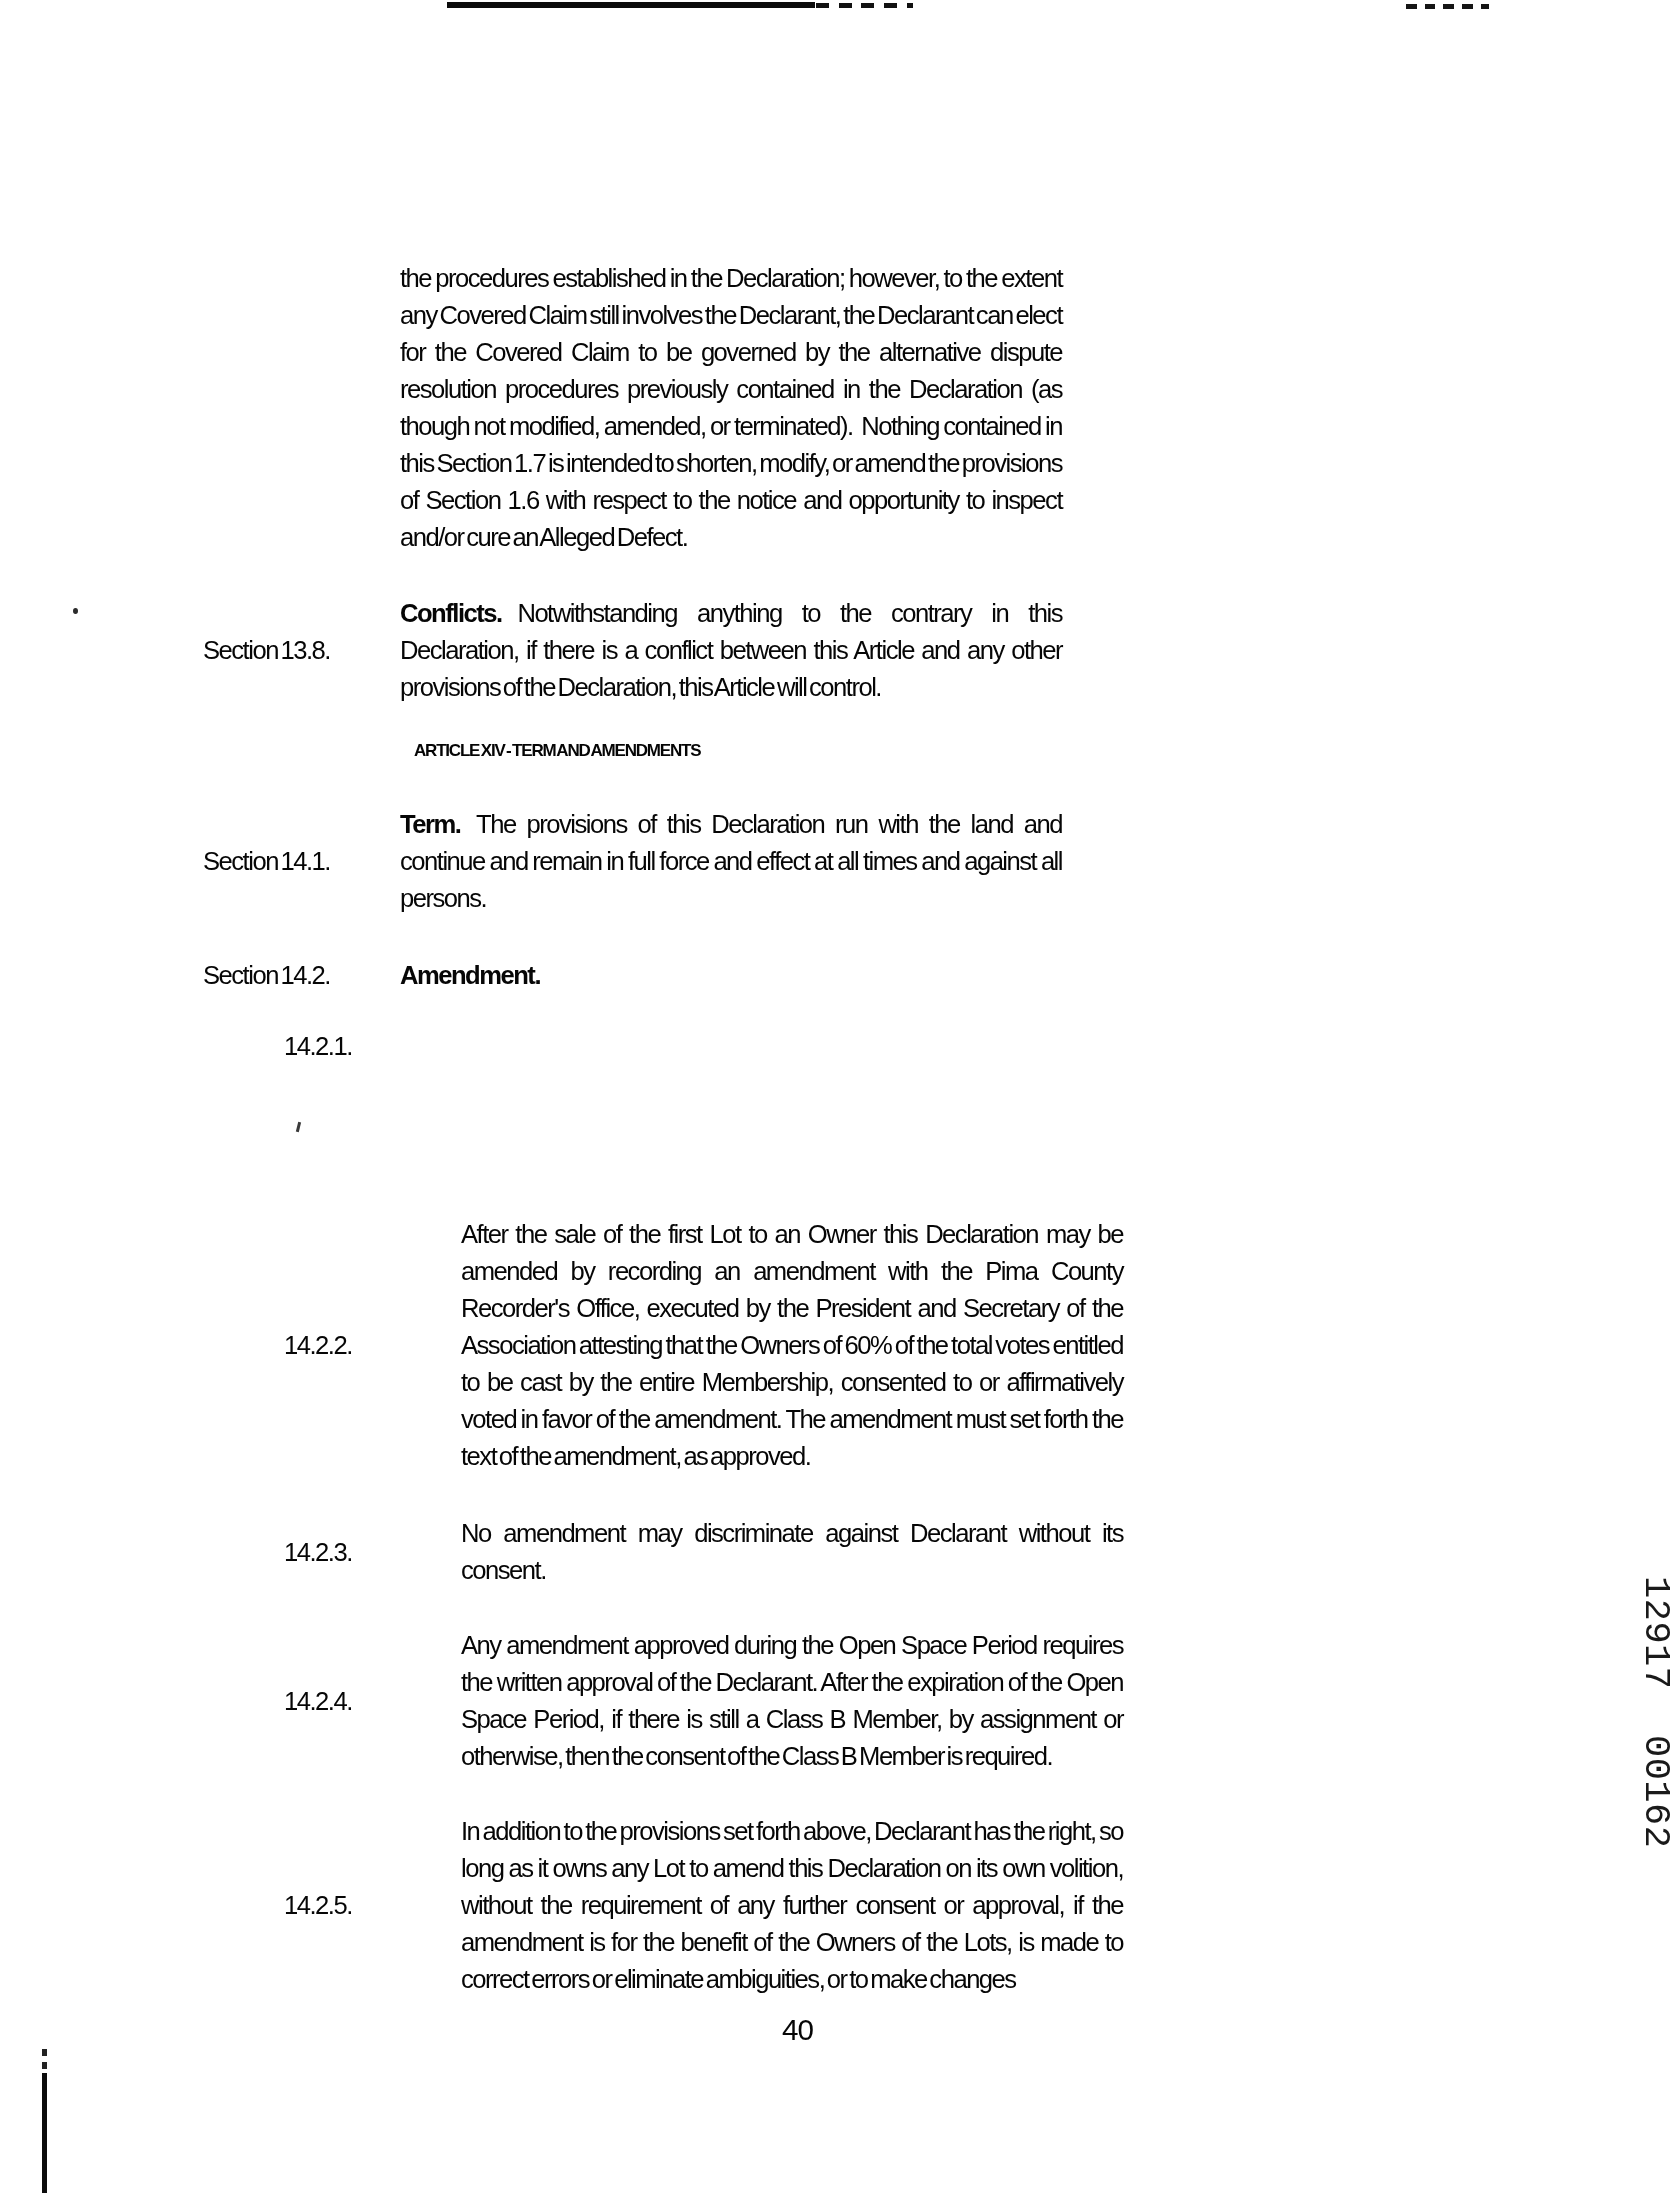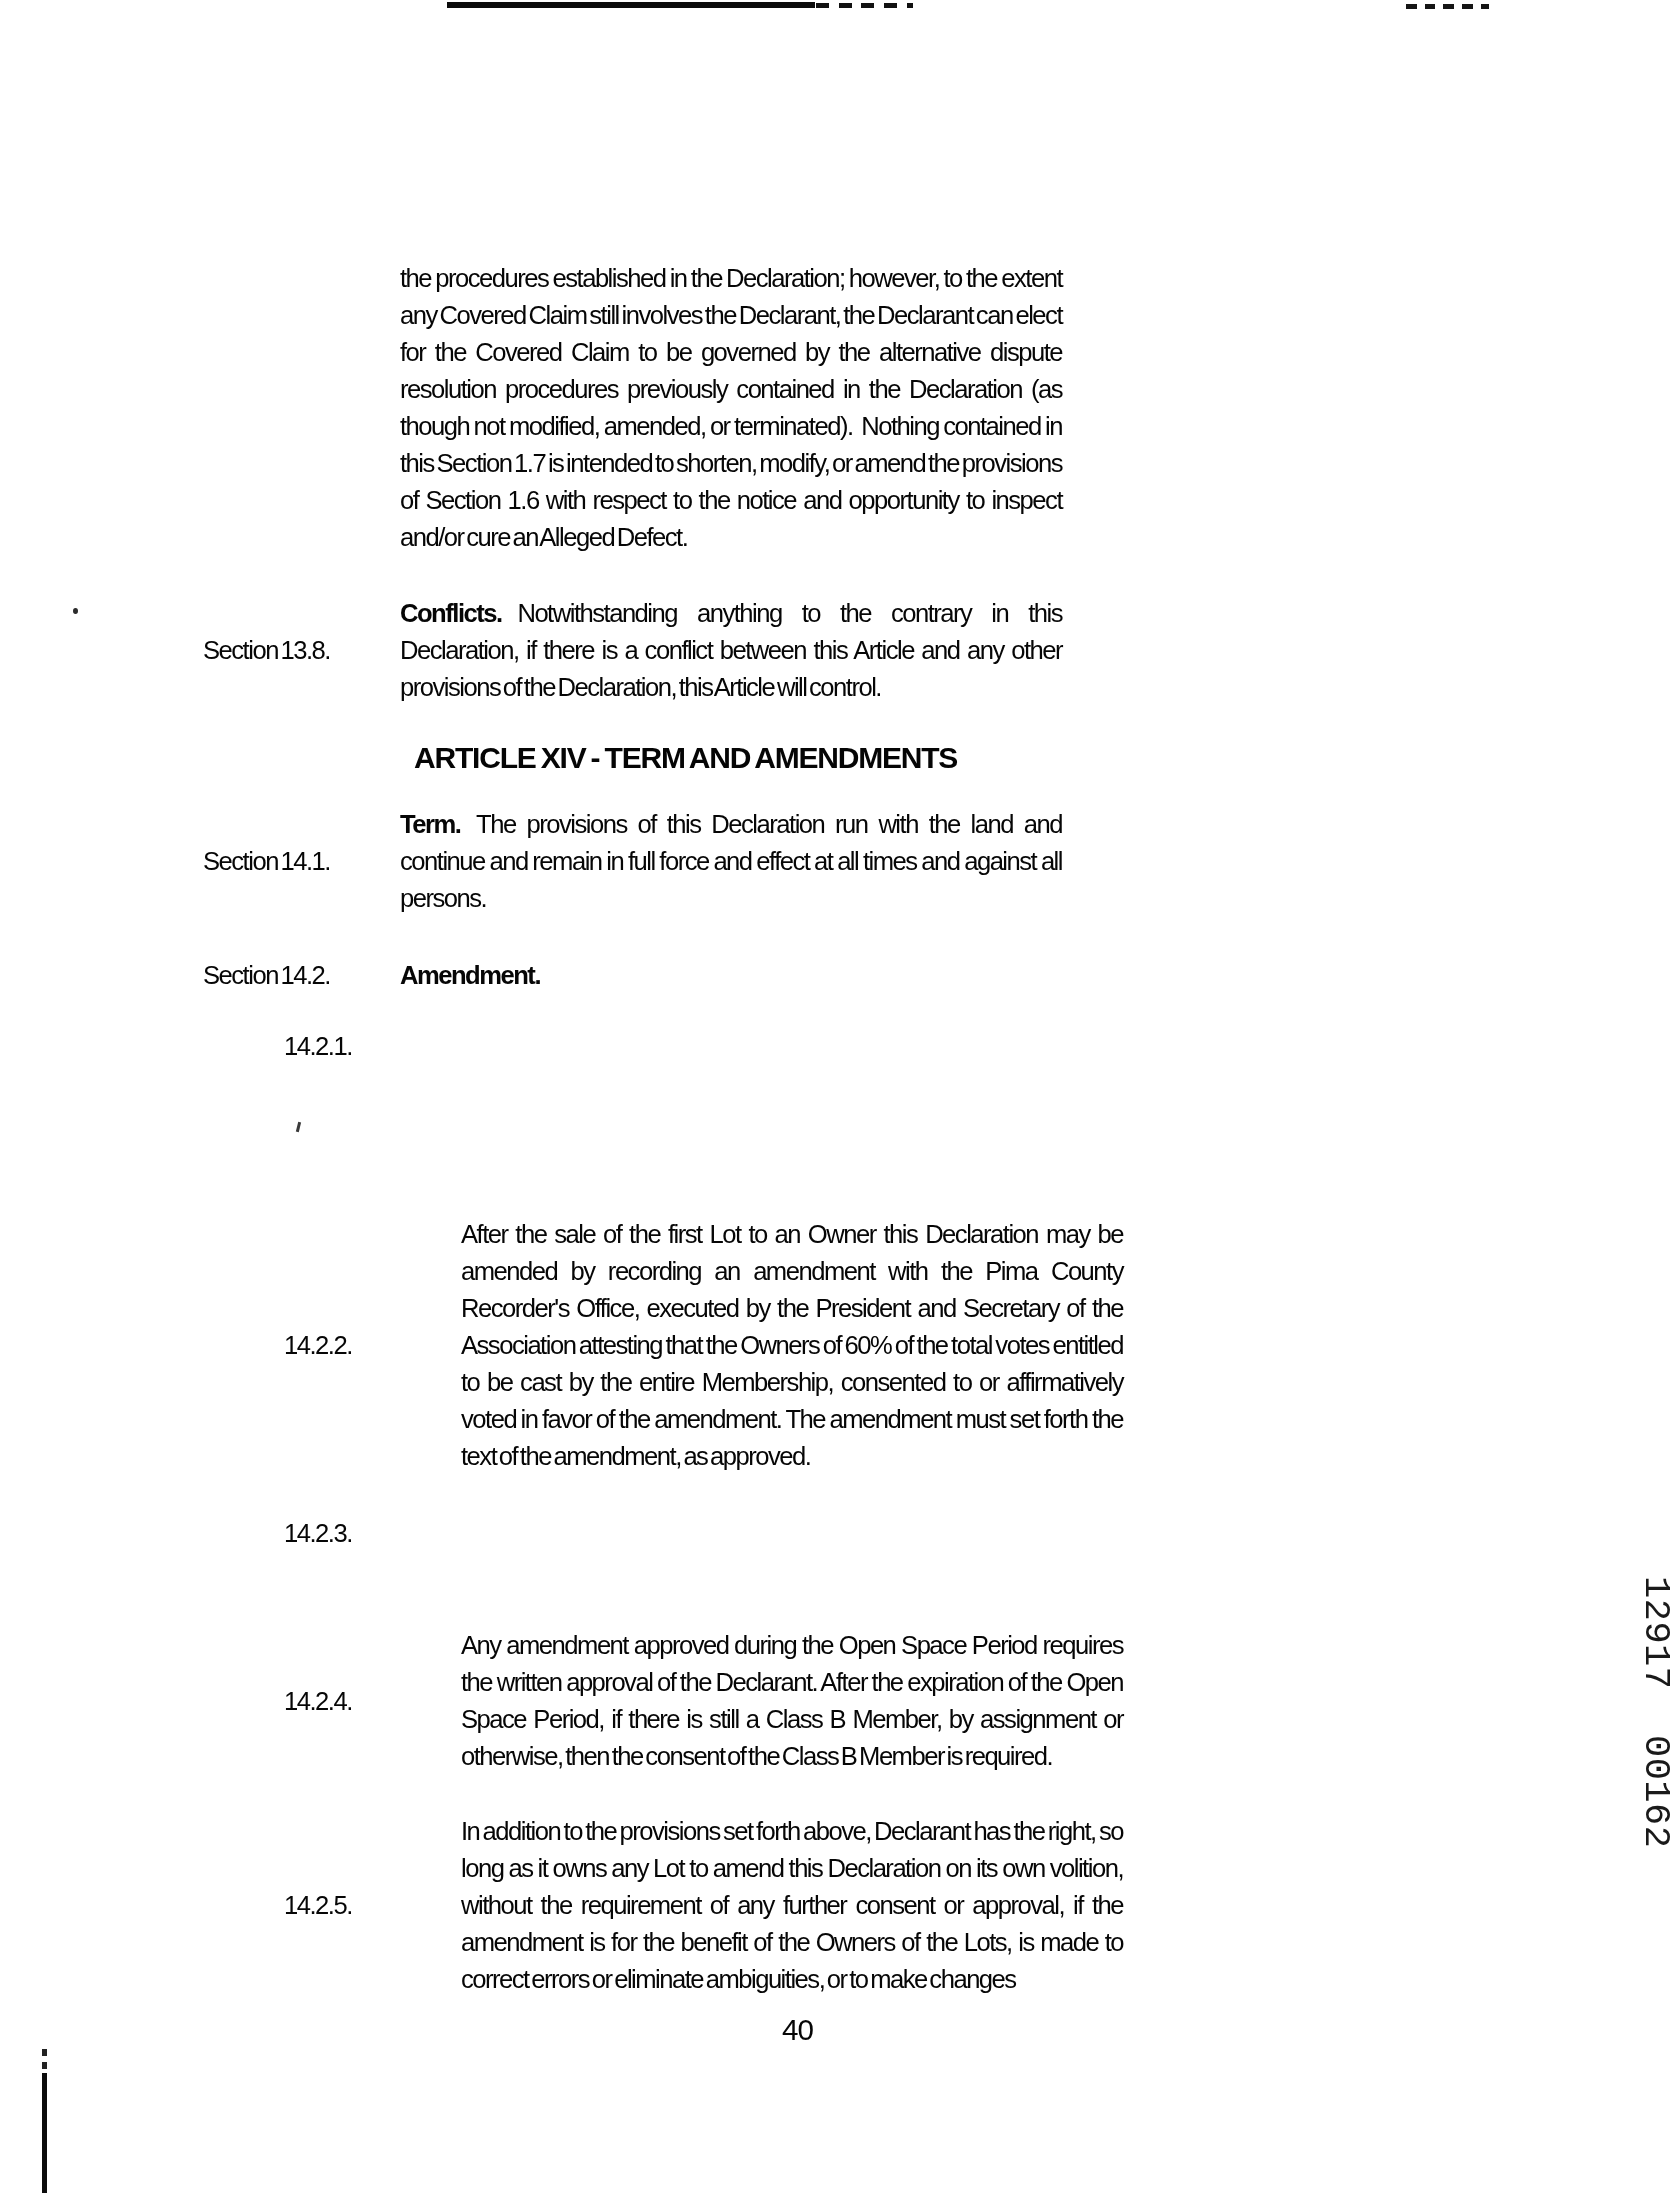--- a/index.html
+++ b/index.html
@@ -54,21 +54,21 @@
   .row.sub .label {
     width: 131px;
   }
   .lead {
     font-weight: bold;
     margin-right: 15.8px;
   }
   .article-heading {
     position: absolute;
     left: 374px;
-    font-size: 30px;
+    font-size: 17px;
     font-weight: bold;
     letter-spacing: -1.2px;
     word-spacing: -2px;
     color: #050505;
   }
   .page-number {
     position: absolute;
     left: 0;
     width: 1515px;
     text-align: center;
@@ -149,20 +149,21 @@
     <div class="label">14.2.1.</div>
   </div>
 
   <div class="row sub" style="top:1216px">
     <div class="label">14.2.2.</div>
     <p class="body">After the sale of the first Lot to an Owner this Declaration may be amended by recording an amendment with the Pima County Recorder's Office, executed by the President and Secretary of the Association attesting that the Owners of 60% of the total votes entitled to be cast by the entire Membership, consented to or affirmatively voted in favor of the amendment. The amendment must set forth the text of the amendment, as approved.</p>
   </div>
 
   <div class="row sub" style="top:1515px">
     <div class="label">14.2.3.</div>
+    <p class="body">No amendment may discriminate against Declarant without its consent.</p>
   </div>
 
   <div class="row sub" style="top:1627px">
     <div class="label">14.2.4.</div>
     <p class="body">Any amendment approved during the Open Space Period requires the written approval of the Declarant. After the expiration of the Open Space Period, if there is still a Class B Member, by assignment or otherwise, then the consent of the Class B Member is required.</p>
   </div>
 
   <div class="row sub" style="top:1813px">
     <div class="label">14.2.5.</div>
     <p class="body">In addition to the provisions set forth above, Declarant has the right, so long as it owns any Lot to amend this Declaration on its own volition, without the requirement of any further consent or approval, if the amendment is for the benefit of the Owners of the Lots, is made to correct errors or eliminate ambiguities, or to make changes</p>

